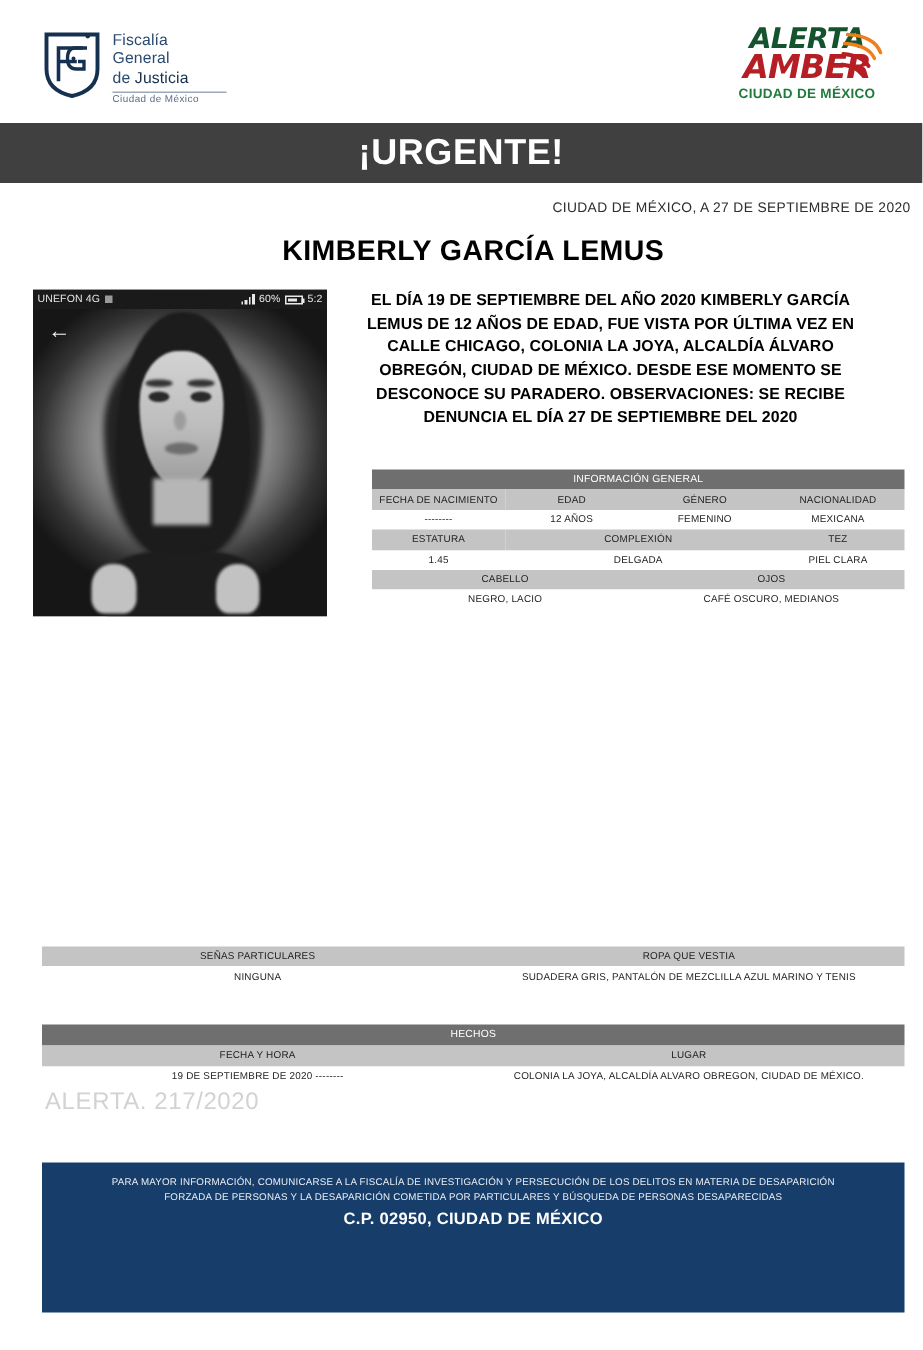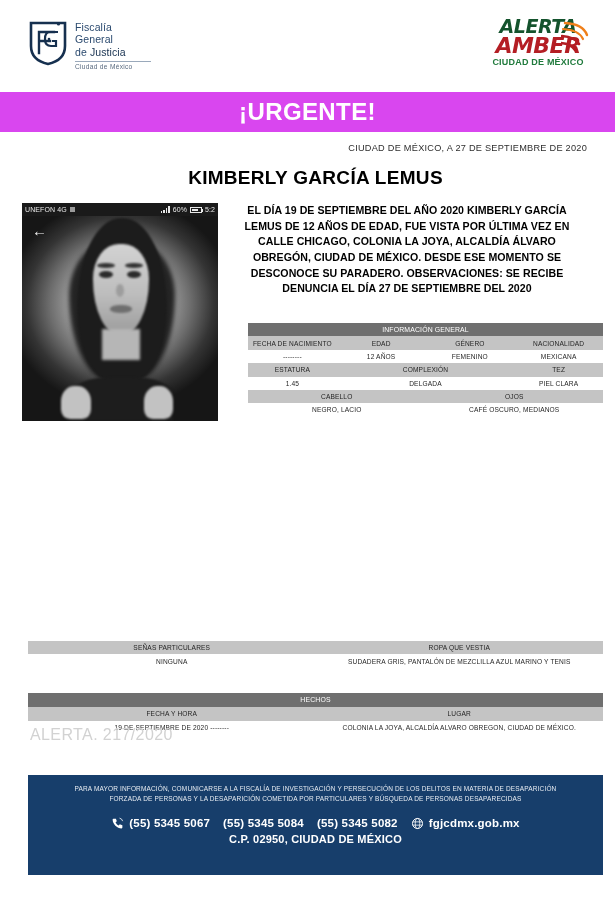--- a/index.html
+++ b/index.html
@@ -13,21 +13,21 @@
   .page {
     position: relative;
     width: 615px;
     height: 900px;
     background: #ffffff;
   }
 
   
   .header {
     position: relative;
-    height: 92px;
+    height: 82px;
     padding: 14px 18px 0 28px;
   }
   .fgj-logo {
     position: absolute;
     left: 28px;
     top: 20px;
     display: flex;
     align-items: flex-start;
     gap: 7px;
   }
@@ -92,37 +92,37 @@
   .amber-swoosh {
     position: absolute;
     right: 6px;
     top: 2px;
     width: 30px;
     height: 34px;
   }
 
   
   .urgent-band {
-    background: #d946ef;
+    background: #404040;
     height: 40px;
     display: flex;
     align-items: center;
     justify-content: center;
   }
   .urgent-band .txt {
     color: #ffffff;
     font-size: 24px;
     font-weight: bold;
     letter-spacing: .4px;
   }
 
   
   .date-line {
     text-align: right;
-    padding: 11px 28px 0 0;
+    padding: 11px 8px 0 0;
     font-size: 9.2px;
     color: #2e2e2e;
     letter-spacing: .25px;
   }
 
   
   .person-name {
     text-align: center;
     font-size: 19px;
     font-weight: bold;
@@ -502,35 +502,16 @@
       </tr>
     </tbody>
       </table>
   </div>
 
   <div class="alerta-no">ALERTA. 217/2020</div>
 
   <div class="footer">
     <div class="f-top">PARA MAYOR INFORMACIÓN, COMUNICARSE A LA FISCALÍA DE INVESTIGACIÓN Y PERSECUCIÓN DE LOS DELITOS EN MATERIA DE DESAPARICIÓN</div>
     <div class="f-top">FORZADA DE PERSONAS Y LA DESAPARICIÓN COMETIDA POR PARTICULARES Y BÚSQUEDA DE PERSONAS DESAPARECIDAS</div>
-    <div class="f-contact">
-      <span class="ph-ic">
-        <svg class="ic-svg" viewBox="0 0 16 16">
-          <path d="M3 2 L6 2 L7.2 5.2 L5.6 6.4 C6.4 8.4 7.6 9.6 9.6 10.4 L10.8 8.8 L14 10 L14 13 C14 13.6 13.6 14 13 14 C7.5 14 2 8.5 2 3 C2 2.4 2.4 2 3 2 Z" fill="#ffffff"></path>
-          <path d="M11 1.5 Q13.6 2 14.2 4.6" stroke="#ffffff" stroke-width="1" fill="none" stroke-linecap="round"></path>
-        </svg>
-        <span>(55) 5345 5067</span>
-      </span>
-      <span>(55) 5345 5084</span>
-      <span>(55) 5345 5082</span>
-      <span class="web-ic">
-        <svg class="ic-svg" viewBox="0 0 16 16">
-          <circle cx="8" cy="8" r="6.2" fill="none" stroke="#ffffff" stroke-width="1.2"></circle>
-          <ellipse cx="8" cy="8" rx="2.8" ry="6.2" fill="none" stroke="#ffffff" stroke-width="1"></ellipse>
-          <path d="M2 6 H14 M2 10 H14" stroke="#ffffff" stroke-width="1"></path>
-        </svg>
-        <span>fgjcdmx.gob.mx</span>
-      </span>
-    </div>
     <div class="f-addr">C.P. 02950, CIUDAD DE MÉXICO</div>
   </div>
 
 </div>
 
 </body></html>

